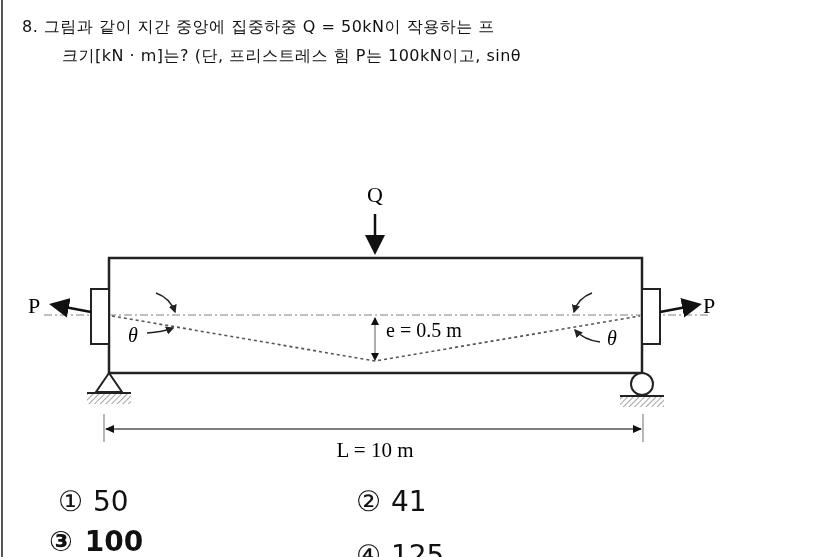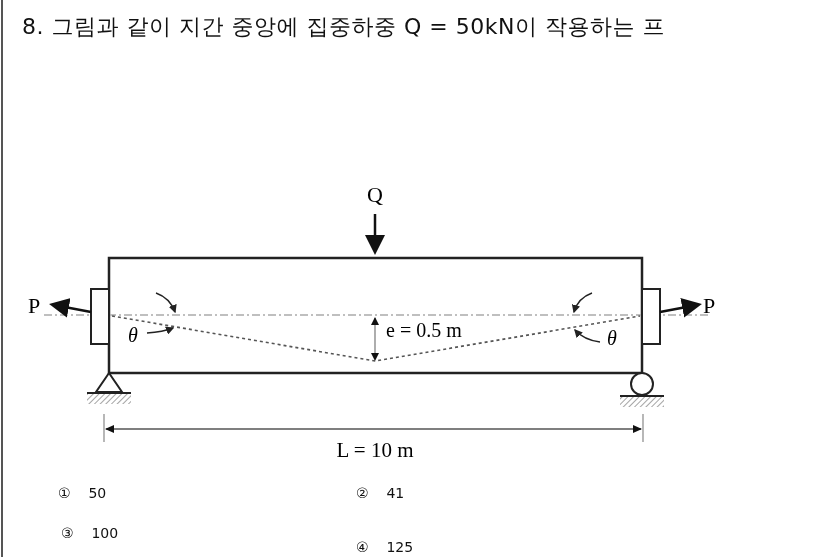--- a/index.html
+++ b/index.html
@@ -1,36 +1,37 @@
 <!DOCTYPE html>
 <html><head>
   <meta charset="utf-8">
   <style>
     html, body { margin: 0; padding: 0; background: #ffffff; }
     body { width: 826px; height: 557px; position: relative; overflow: hidden;
            font-family: "DejaVu Sans", sans-serif; color: #111; }
     .left-border { position: absolute; left: 1px; top: 0; width: 2px; height: 557px; background: #555; }
     .question { position: absolute; left: 22px; top: 12px; width: 790px;
-                font-size: 22px; line-height: 29px; letter-spacing: 0.5px; }
+                font-size: 16px; line-height: 29px; letter-spacing: 0.5px; }
     .q-line { white-space: nowrap; }
     .q-indent { padding-left: 40px; }
     .diagram { position: absolute; left: 0; top: 170px; }
-    .choice { position: absolute; font-size: 14px; white-space: nowrap; }
+    .choice { position: absolute; font-size: 28px; white-space: nowrap; }
     .choice .num { display: inline-block; width: 26px; }
   </style>
 </head>
 <body>
 
 <div class="left-border" data-name="page-left-border"></div>
 
 <div class="question" data-name="question-block">
   <div class="q-line" data-name="question-line-1">
     <span data-name="question-number">8.</span>
     <span data-name="question-text-1">그림과 같이 지간 중앙에 집중하중 Q = 50kN이 작용하는 프</span>
   </div>
+  <div class="q-line q-indent" data-name="question-line-3">크기[kN · m]는? (단, 프리스트레스 힘 P는 100kN이고, sinθ</div>
 </div>
 
 <svg class="diagram" width="826" height="300" viewBox="0 170 826 300" data-name="prestressed-beam-diagram">
   <defs>
     <marker id="arrowHead" markerWidth="8" markerHeight="8" refX="6" refY="4" orient="auto">
       <path d="M0,0 L8,4 L0,8 Z" fill="#111"></path>
     </marker>
     <marker id="smallHead" markerWidth="6" markerHeight="6" refX="5" refY="3" orient="auto">
       <path d="M0,0 L6,3 L0,6 Z" fill="#222"></path>
     </marker>
@@ -100,21 +101,21 @@
 </svg>
 
 <div class="choice" style="left:58px; top:485px;" data-name="choice-1">
   <span class="num" data-name="choice-1-number">①</span>
   <span data-name="choice-1-value">50</span>
 </div>
 <div class="choice" style="left:356px; top:485px;" data-name="choice-2">
   <span class="num" data-name="choice-2-number">②</span>
   <span data-name="choice-2-value">41</span>
 </div>
-<div class="choice" style="left:61px; top:525px;" data-name="choice-3">
+<div class="choice" style="left:49px; top:525px;font-weight:bold;" data-name="choice-3">
   <span class="num" data-name="choice-3-number">③</span>
   <span data-name="choice-3-value">100</span>
 </div>
 <div class="choice" style="left:356px; top:539px;" data-name="choice-4">
   <span class="num" data-name="choice-4-number">④</span>
   <span data-name="choice-4-value">125</span>
 </div>
 
 <style>
   

